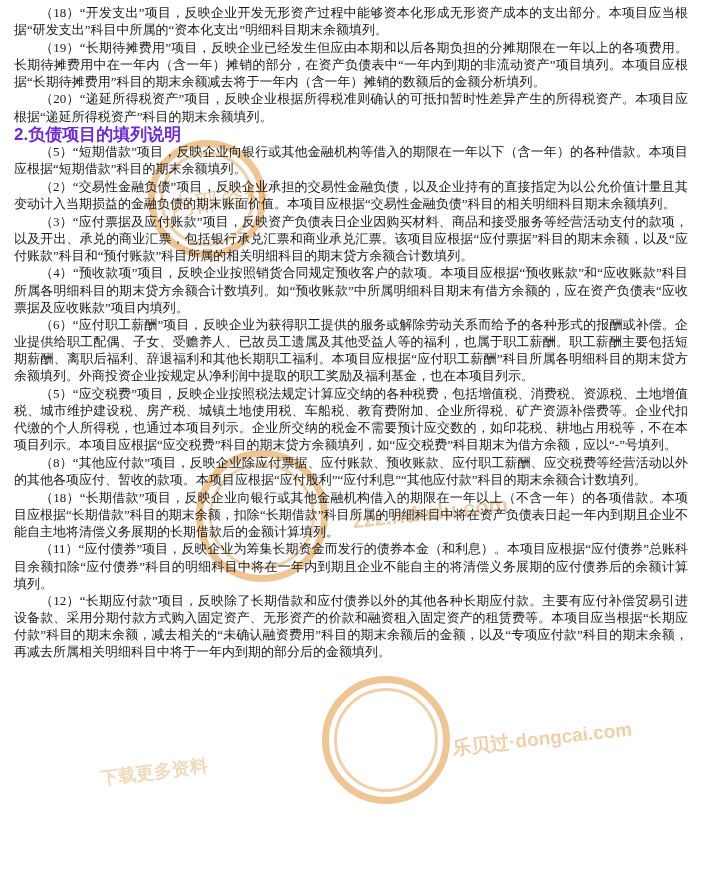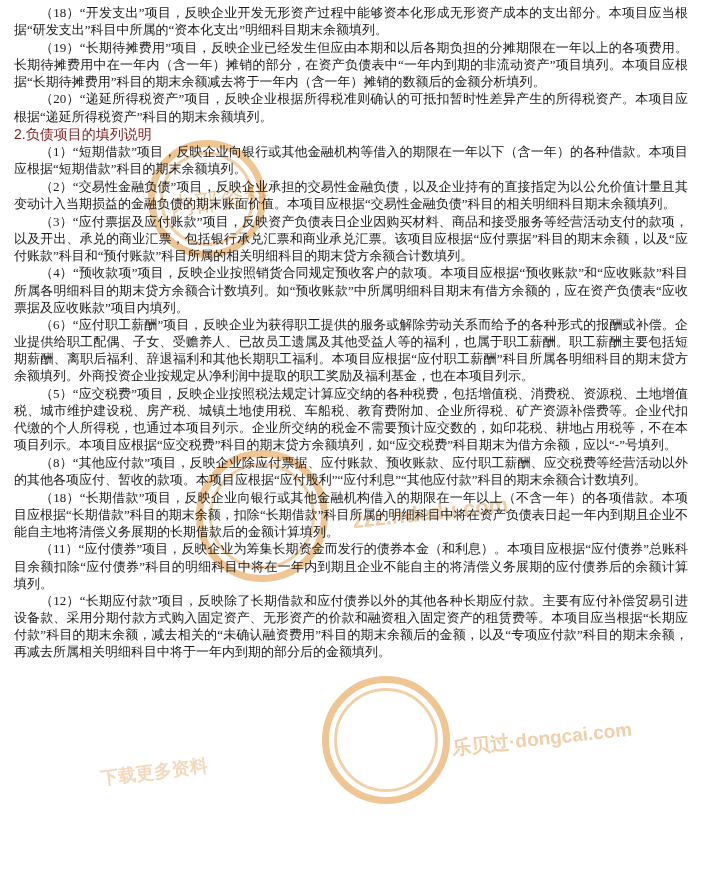--- a/index.html
+++ b/index.html
@@ -25,25 +25,26 @@
     margin: 0 0 0.5px 0;
     font-size: 13px;
     line-height: 17.1px;
     color: #1a1a1a;
     text-align: justify;
     text-justify: inter-ideograph;
     text-indent: 2em;
   }
   p.heading {
     margin: 1px 0 0.5px 0;
-    font-size: 14px;
+    font-size: 17px;
     line-height: 17.1px;
-    color: #7f1d1d;
+    color: #6d28d9;
     text-indent: 0;
     font-family: "Liberation Sans", sans-serif;
+    font-weight: bold;
   }
 
   
   .wm-layer {
     position: absolute;
     inset: 0;
     z-index: 1;
     pointer-events: none;
     overflow: hidden;
   }
@@ -90,21 +91,21 @@
     <div class="wm-ring inner" style="left:334px; top:688px; width:104px; height:104px;"></div>
     <div class="wm-blob" style="left:452px; top:726px; font-size:19px; transform: rotate(-6deg);">乐贝过·dongcai.com</div>
     <div class="wm-blob" style="left:100px; top:760px; font-size:18px; transform: rotate(-7deg); color: rgba(222,146,60,0.35);">下载更多资料</div>
   </div>
 
   <div id="content">
     <p class="para">（18）“开发支出”项目，反映企业开发无形资产过程中能够资本化形成无形资产成本的支出部分。本项目应当根据“研发支出”科目中所属的“资本化支出”明细科目期末余额填列。</p>
     <p class="para">（19）“长期待摊费用”项目，反映企业已经发生但应由本期和以后各期负担的分摊期限在一年以上的各项费用。长期待摊费用中在一年内（含一年）摊销的部分，在资产负债表中“一年内到期的非流动资产”项目填列。本项目应根据“长期待摊费用”科目的期末余额减去将于一年内（含一年）摊销的数额后的金额分析填列。</p>
     <p class="para">（20）“递延所得税资产”项目，反映企业根据所得税准则确认的可抵扣暂时性差异产生的所得税资产。本项目应根据“递延所得税资产”科目的期末余额填列。</p>
     <p class="heading">2.负债项目的填列说明</p>
-    <p class="para">（1）“短期借款”项目，反映企业向银行或其他金融机构等借入的期限在一年以下（含一年）的各种借款。本项目应根据“短期借款”科目的期末余额填列。</p>
+    <p class="para">（5）“短期借款”项目，反映企业向银行或其他金融机构等借入的期限在一年以下（含一年）的各种借款。本项目应根据“短期借款”科目的期末余额填列。</p>
     <p class="para">（2）“交易性金融负债”项目，反映企业承担的交易性金融负债，以及企业持有的直接指定为以公允价值计量且其变动计入当期损益的金融负债的期末账面价值。本项目应根据“交易性金融负债”科目的相关明细科目期末余额填列。</p>
     <p class="para">（3）“应付票据及应付账款”项目，反映资产负债表日企业因购买材料、商品和接受服务等经营活动支付的款项，以及开出、承兑的商业汇票，包括银行承兑汇票和商业承兑汇票。该项目应根据“应付票据”科目的期末余额，以及“应付账款”科目和“预付账款”科目所属的相关明细科目的期末贷方余额合计数填列。</p>
     <p class="para">（4）“预收款项”项目，反映企业按照销货合同规定预收客户的款项。本项目应根据“预收账款”和“应收账款”科目所属各明细科目的期末贷方余额合计数填列。如“预收账款”中所属明细科目期末有借方余额的，应在资产负债表“应收票据及应收账款”项目内填列。</p>
     <p class="para">（6）“应付职工薪酬”项目，反映企业为获得职工提供的服务或解除劳动关系而给予的各种形式的报酬或补偿。企业提供给职工配偶、子女、受赡养人、已故员工遗属及其他受益人等的福利，也属于职工薪酬。职工薪酬主要包括短期薪酬、离职后福利、辞退福利和其他长期职工福利。本项目应根据“应付职工薪酬”科目所属各明细科目的期末贷方余额填列。外商投资企业按规定从净利润中提取的职工奖励及福利基金，也在本项目列示。</p>
     <p class="para">（5）“应交税费”项目，反映企业按照税法规定计算应交纳的各种税费，包括增值税、消费税、资源税、土地增值税、城市维护建设税、房产税、城镇土地使用税、车船税、教育费附加、企业所得税、矿产资源补偿费等。企业代扣代缴的个人所得税，也通过本项目列示。企业所交纳的税金不需要预计应交数的，如印花税、耕地占用税等，不在本项目列示。本项目应根据“应交税费”科目的期末贷方余额填列，如“应交税费”科目期末为借方余额，应以“-”号填列。</p>
     <p class="para">（8）“其他应付款”项目，反映企业除应付票据、应付账款、预收账款、应付职工薪酬、应交税费等经营活动以外的其他各项应付、暂收的款项。本项目应根据“应付股利”“应付利息”“其他应付款”科目的期末余额合计数填列。</p>
     <p class="para">（18）“长期借款”项目，反映企业向银行或其他金融机构借入的期限在一年以上（不含一年）的各项借款。本项目应根据“长期借款”科目的期末余额，扣除“长期借款”科目所属的明细科目中将在资产负债表日起一年内到期且企业不能自主地将清偿义务展期的长期借款后的金额计算填列。</p>
     <p class="para">（11）“应付债券”项目，反映企业为筹集长期资金而发行的债券本金（和利息）。本项目应根据“应付债券”总账科目余额扣除“应付债券”科目的明细科目中将在一年内到期且企业不能自主的将清偿义务展期的应付债券后的余额计算填列。</p>
     <p class="para">（12）“长期应付款”项目，反映除了长期借款和应付债券以外的其他各种长期应付款。主要有应付补偿贸易引进设备款、采用分期付款方式购入固定资产、无形资产的价款和融资租入固定资产的租赁费等。本项目应当根据“长期应付款”科目的期末余额，减去相关的“未确认融资费用”科目的期末余额后的金额，以及“专项应付款”科目的期末余额，再减去所属相关明细科目中将于一年内到期的部分后的金额填列。</p>
   </div>

